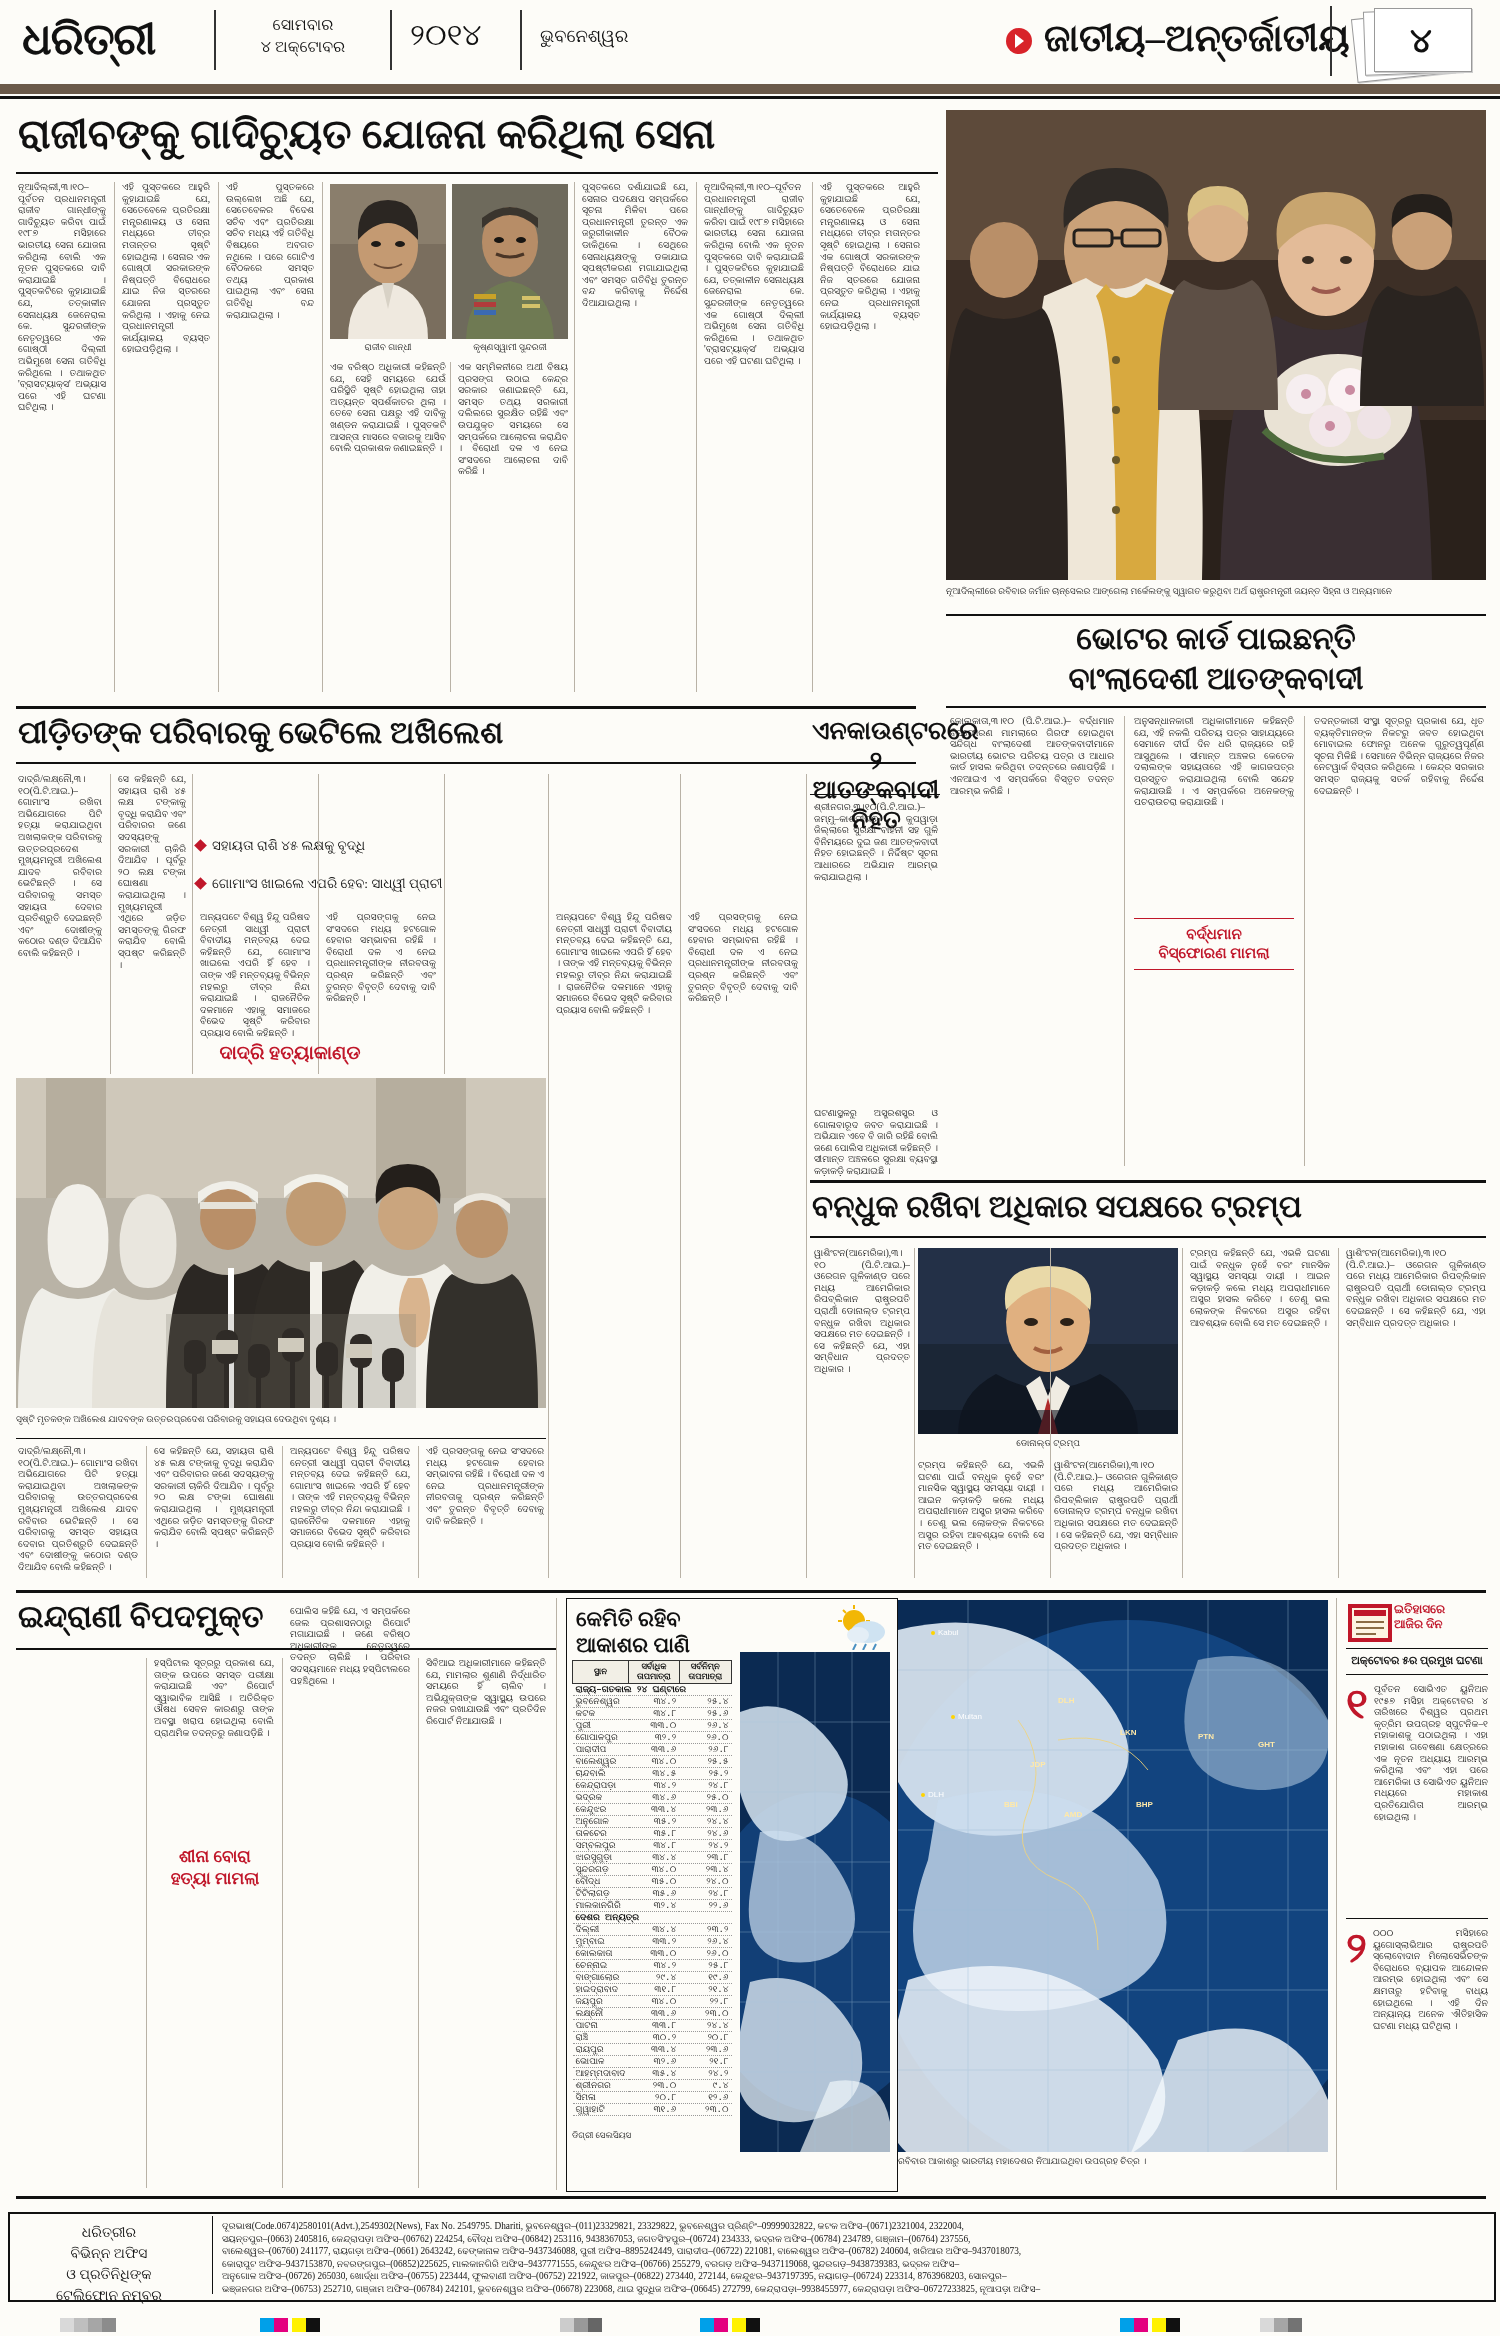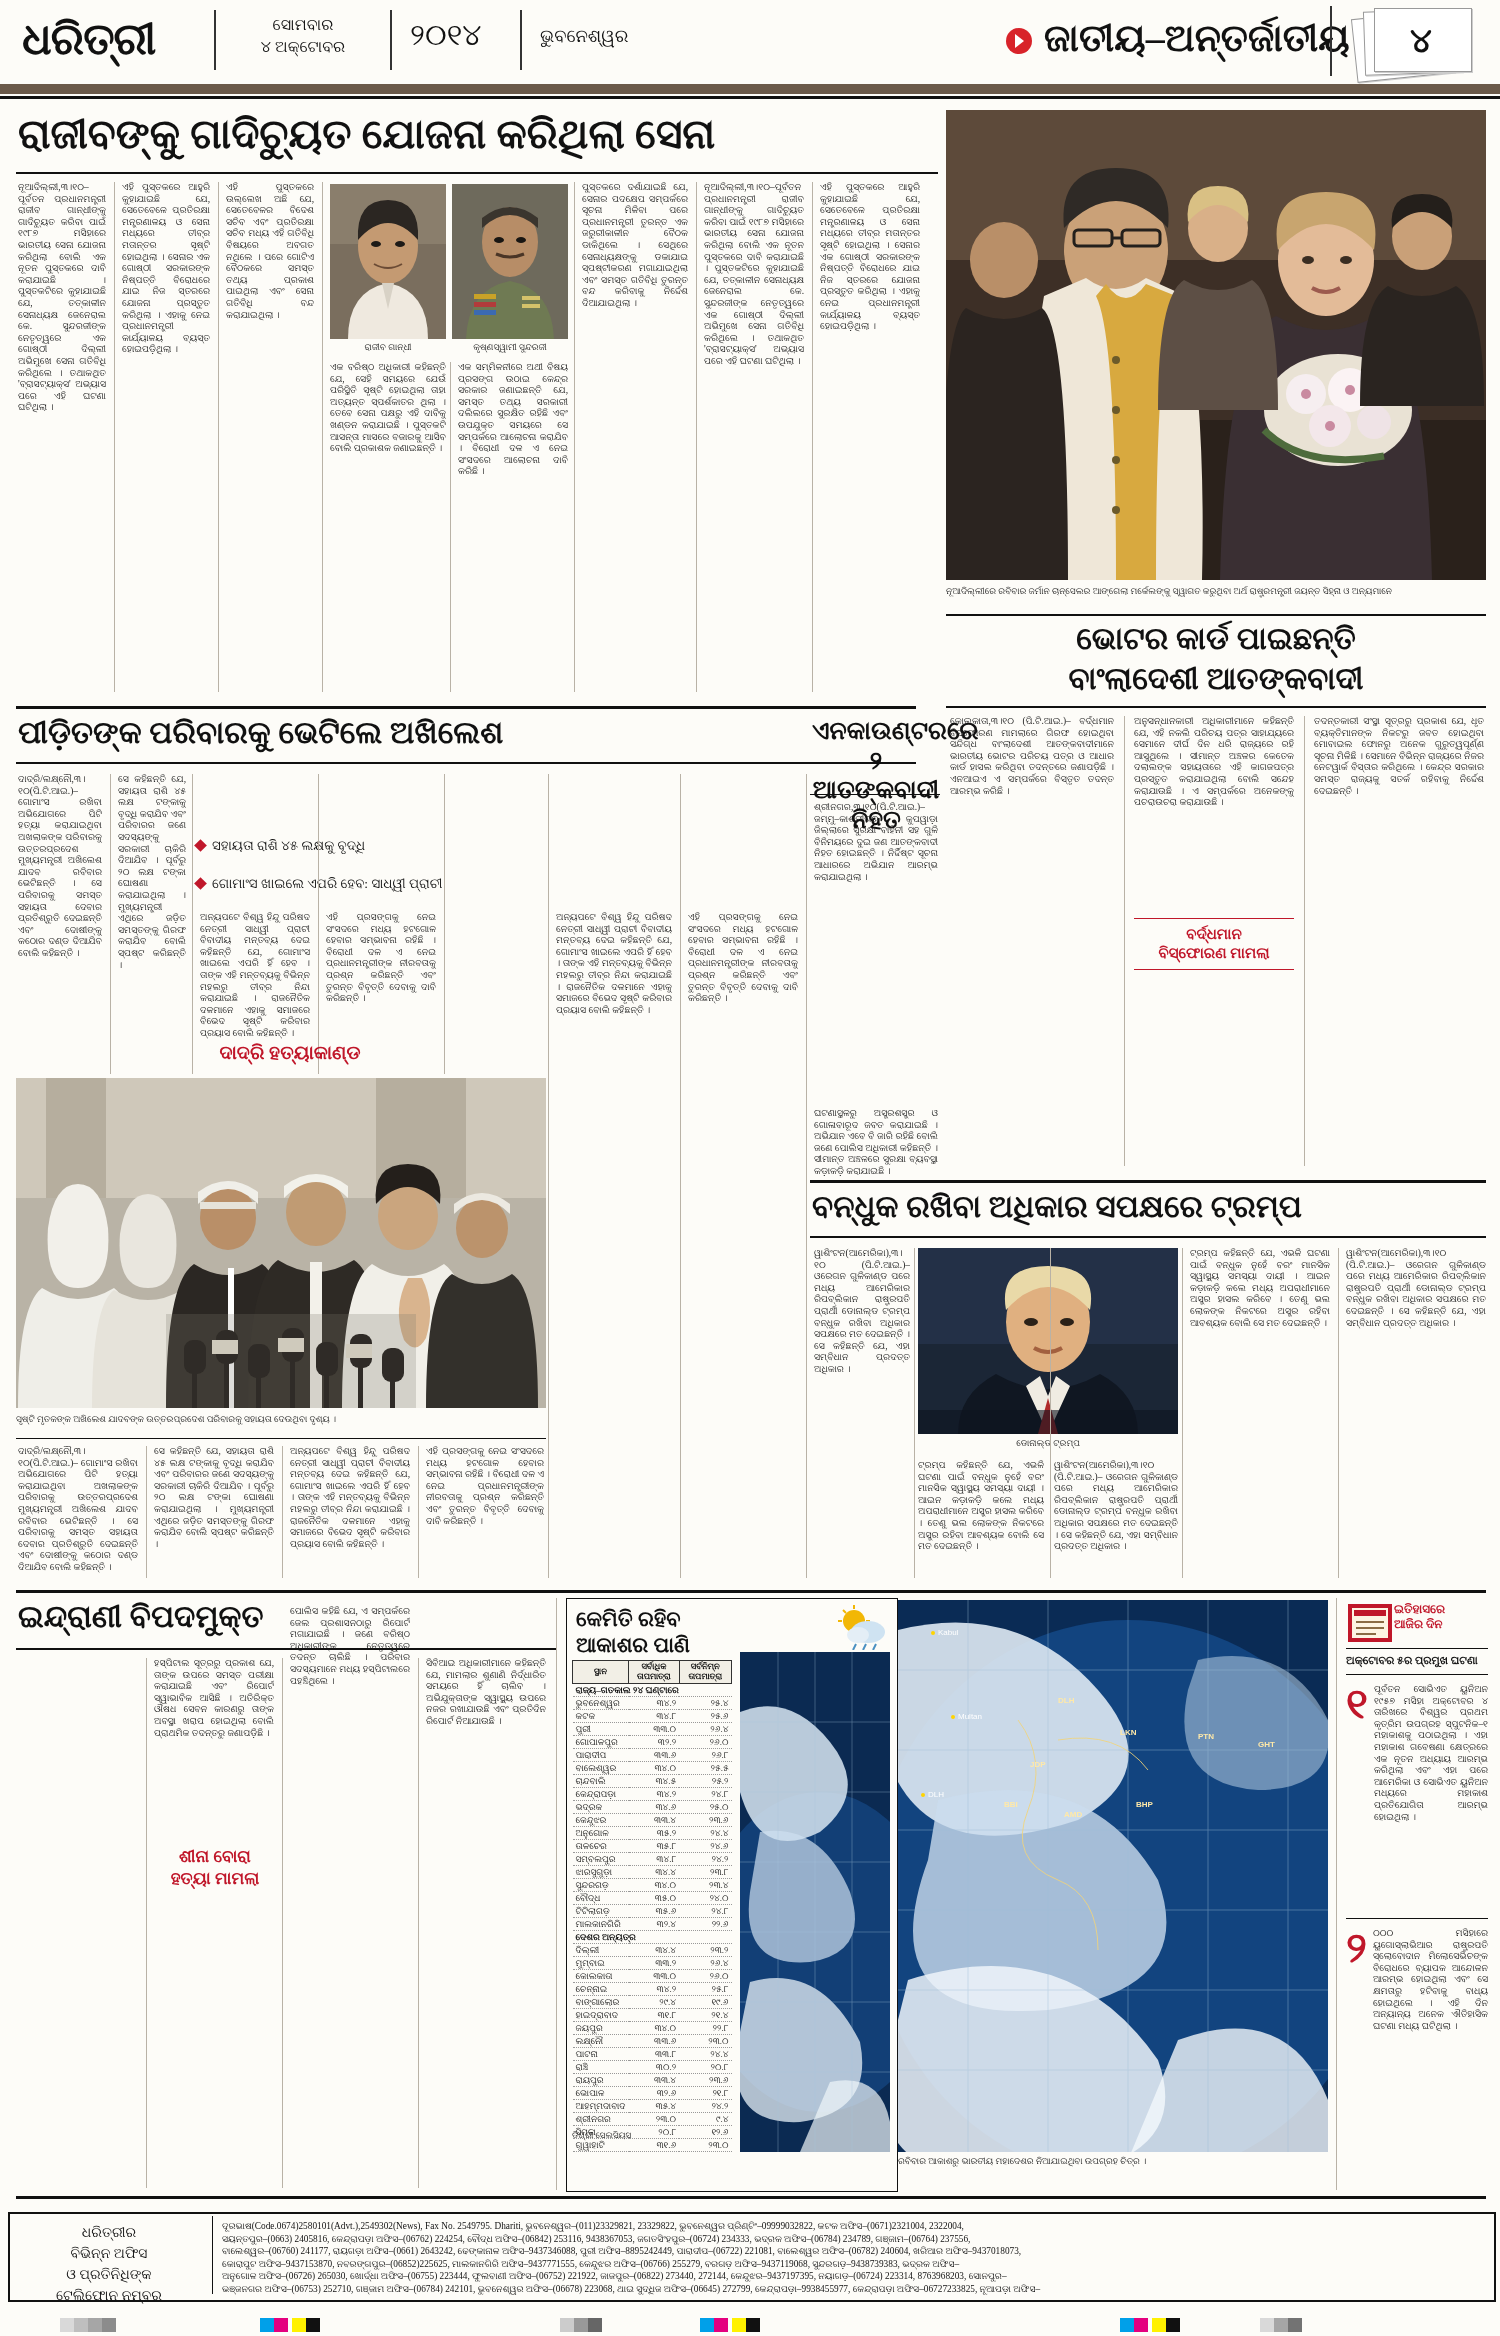--- a/index.html
+++ b/index.html
@@ -41,21 +41,21 @@
 
   
   .photo{position:absolute;overflow:hidden;background:#777;}
   .cap{position:absolute;font-family:"Liberation Serif",serif;font-size:9px;line-height:11px;color:#222;text-align:center;}
 
   
   .bullet{position:absolute;font-family:"Liberation Serif",serif;font-size:13.5px;color:#111;}
   .bullet .dia{display:inline-block;width:9px;height:9px;background:#c0172a;transform:rotate(45deg);margin-right:7px;}
 
   
-  .wtab{position:absolute;font-family:Liberation Serif, serif;font-size:9px;border-collapse:collapse;}
+  .wtab{position:absolute;font-family:Liberation Mono, monospace;font-size:9px;border-collapse:collapse;}
   .wtab th{font-size:8.4px;font-weight:bold;border:1px solid #333;padding:1px 2px;text-align:center;background:#f2efe6;}
   .wtab td{border-bottom:1px dotted #999;padding:0.5px 3px;}
   .wtab td.n{text-align:right;}
   .wsec{font-weight:bold;padding-top:3px;}
 
   
   .footbox{position:absolute;left:8px;top:2212px;width:1484px;height:86px;border:2px solid #111;}
   .foot-left{position:absolute;left:14px;top:2222px;width:190px;text-align:center;font-family:"Liberation Serif",serif;font-size:14px;line-height:21px;}
   .foot-vr{position:absolute;left:212px;top:2216px;width:1px;height:78px;background:#111;}
   .foot-txt{position:absolute;left:222px;top:2220px;width:1262px;font-family:"Liberation Serif",serif;font-size:9.3px;line-height:12.6px;color:#111;}
@@ -659,21 +659,21 @@
       <rect x="4" y="8" width="36" height="30" fill="#fdf4e3"></rect>
       <rect x="6" y="10" width="32" height="6" fill="#c0172a"></rect>
       <line x1="8" y1="22" x2="36" y2="22" stroke="#8a6b45" stroke-width="2"></line>
       <line x1="8" y1="28" x2="36" y2="28" stroke="#8a6b45" stroke-width="2"></line>
       <line x1="8" y1="34" x2="28" y2="34" stroke="#8a6b45" stroke-width="2"></line>
     </svg>
   </div>
   <div class="boxhead" style="left:1394px;top:1602px;width:94px;font-size:12px;line-height:15px;white-space:pre-line;text-align:left">ଇତିହାସରେ
 ଆଜିର ଦିନ</div>
   <div class="hrule" style="left:1346px;top:1648px;width:142px"></div>
-  <div style="position:absolute;left:1346px;top:1654px;width:142px;font-family:'Liberation Serif',serif;font-size:11px;font-weight:bold;text-align:left">ଅକ୍ଟୋବର ୫ର ପ୍ରମୁଖ ଘଟଣା</div>
+  <div style="position:absolute;left:1346px;top:1654px;width:142px;font-family:'Liberation Serif',serif;font-size:11px;font-weight:bold;text-align:center">ଅକ୍ଟୋବର ୫ର ପ୍ରମୁଖ ଘଟଣା</div>
   <div class="hrule" style="left:1346px;top:1674px;width:142px"></div>
 
   <div style="position:absolute;left:1346px;top:1684px;width:142px;height:230px">
     <span class="bigdigit">୧</span>
     <span class="col" style="position:static;display:block;font-size:9.4px;line-height:11.6px">ପୂର୍ବତନ ସୋଭିଏତ ୟୁନିଅନ ୧୯୫୭ ମସିହା ଅକ୍ଟୋବର ୪ ତାରିଖରେ ବିଶ୍ୱର ପ୍ରଥମ କୃତ୍ରିମ ଉପଗ୍ରହ ସ୍ପୁଟନିକ–୧ ମହାକାଶକୁ ପଠାଇଥିଲା । ଏହା ମହାକାଶ ଗବେଷଣା କ୍ଷେତ୍ରରେ ଏକ ନୂତନ ଅଧ୍ୟାୟ ଆରମ୍ଭ କରିଥିଲା ଏବଂ ଏହା ପରେ ଆମେରିକା ଓ ସୋଭିଏତ ୟୁନିଅନ ମଧ୍ୟରେ ମହାକାଶ ପ୍ରତିଯୋଗିତା ଆରମ୍ଭ ହୋଇଥିଲା ।</span>
   </div>
   <div class="hrule" style="left:1346px;top:1918px;width:142px"></div>
   <div style="position:absolute;left:1346px;top:1928px;width:142px;height:250px">
     <span class="bigdigit">୨</span>
     <span class="col" style="position:static;display:block;font-size:9.4px;line-height:11.6px">୦୦୦ ମସିହାରେ ୟୁଗୋସ୍ଲାଭିଆର ରାଷ୍ଟ୍ରପତି ସ୍ଲୋବୋଦାନ ମିଲୋସେଭିଚଙ୍କ ବିରୋଧରେ ବ୍ୟାପକ ଆନ୍ଦୋଳନ ଆରମ୍ଭ ହୋଇଥିଲା ଏବଂ ସେ କ୍ଷମତାରୁ ହଟିବାକୁ ବାଧ୍ୟ ହୋଇଥିଲେ । ଏହି ଦିନ ଅନ୍ୟାନ୍ୟ ଅନେକ ଐତିହାସିକ ଘଟଣା ମଧ୍ୟ ଘଟିଥିଲା ।</span>

